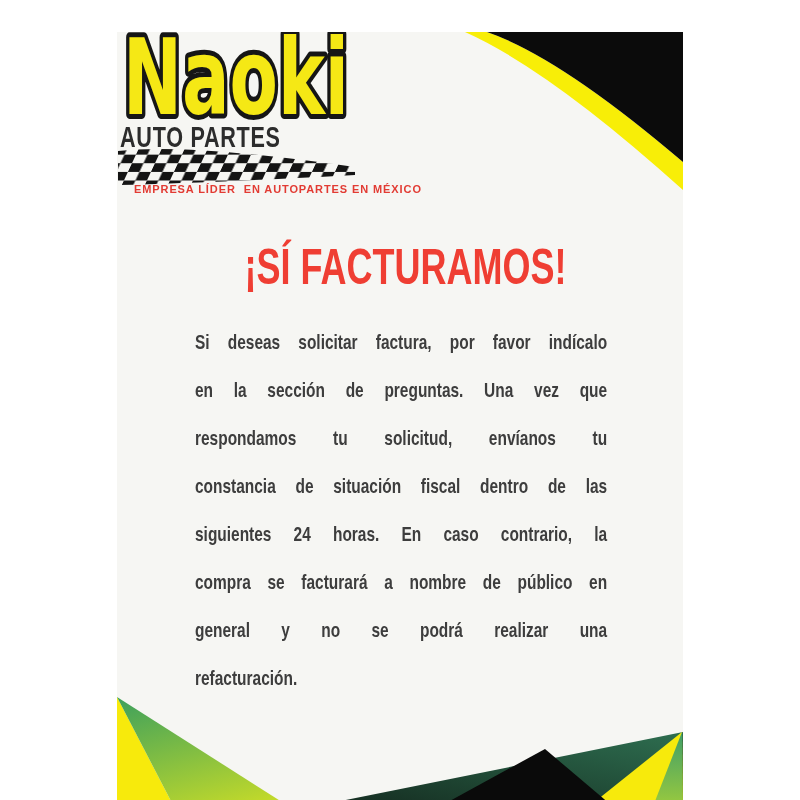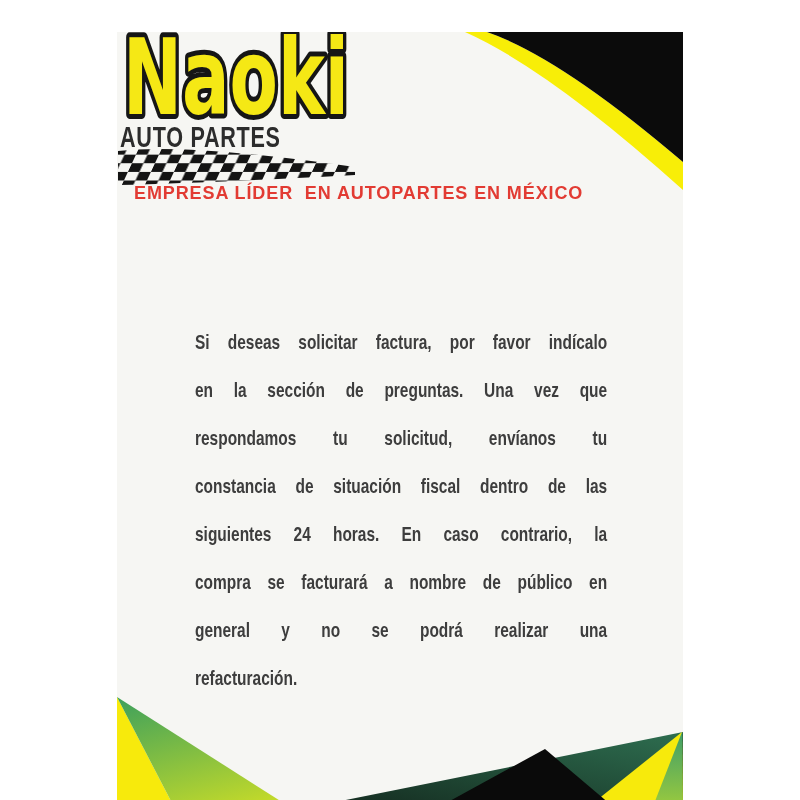--- a/index.html
+++ b/index.html
@@ -15,21 +15,21 @@
   .decor-svg { position:absolute; display:block; }
   #topRightSvg { top:0; right:0; }
   #bottomSvg { left:0; bottom:0; }
 
   
   #logoSvg { position:absolute; left:0; top:0; }
   .logo-subtitle { position:absolute; left:3px; top:88px; font-size:30px; font-weight:bold;
                    color:#2c2c2c; letter-spacing:1px; transform:scaleX(0.72);
                    transform-origin:0 0; white-space:pre; }
   #flagSvg { position:absolute; left:0; top:114px; }
-  .tagline { position:absolute; left:5px; top:151px; font-size:18px; font-weight:bold;
+  .tagline { position:absolute; left:5px; top:151px; font-size:11px; font-weight:bold;
              color:#e23b33; letter-spacing:0.9px; white-space:pre;padding-left:12px; }
 
   
   .headline-wrap { position:absolute; left:0; right:0; top:206px; text-align:center; }
   .headline { display:inline-block; font-size:50px; font-weight:bold; color:#ef3e33;
               letter-spacing:0px; transform:translateX(6px) scaleX(0.72);
               transform-origin:center top; white-space:pre; }
 
   
   .body-block { position:absolute; left:78px; top:286px; width:560px;
@@ -87,20 +87,23 @@
         </pattern>
         <clipPath id="flagClip">
           <path d="M1,5 Q70,-3 238,21 L238,29 Q90,37 1,39 Z"></path>
         </clipPath>
       </defs>
       <rect x="0" y="-6" width="240" height="54" fill="url(#chk)" clip-path="url(#flagClip)"></rect>
     </svg>
 
     <div class="tagline">EMPRESA LÍDER  EN AUTOPARTES EN MÉXICO</div>
 
+    <div class="headline-wrap">
+      <div class="headline">¡SÍ FACTURAMOS!</div>
+    </div>
 
     <div class="body-block">
       <div class="body-line">Si deseas solicitar factura, por favor indícalo</div>
       <div class="body-line">en la sección de preguntas. Una vez que</div>
       <div class="body-line">respondamos tu solicitud, envíanos tu</div>
       <div class="body-line">constancia de situación fiscal dentro de las</div>
       <div class="body-line">siguientes 24 horas. En caso contrario, la</div>
       <div class="body-line">compra se facturará a nombre de público en</div>
       <div class="body-line">general y no se podrá realizar una</div>
       <div class="body-line last">refacturación.</div>

